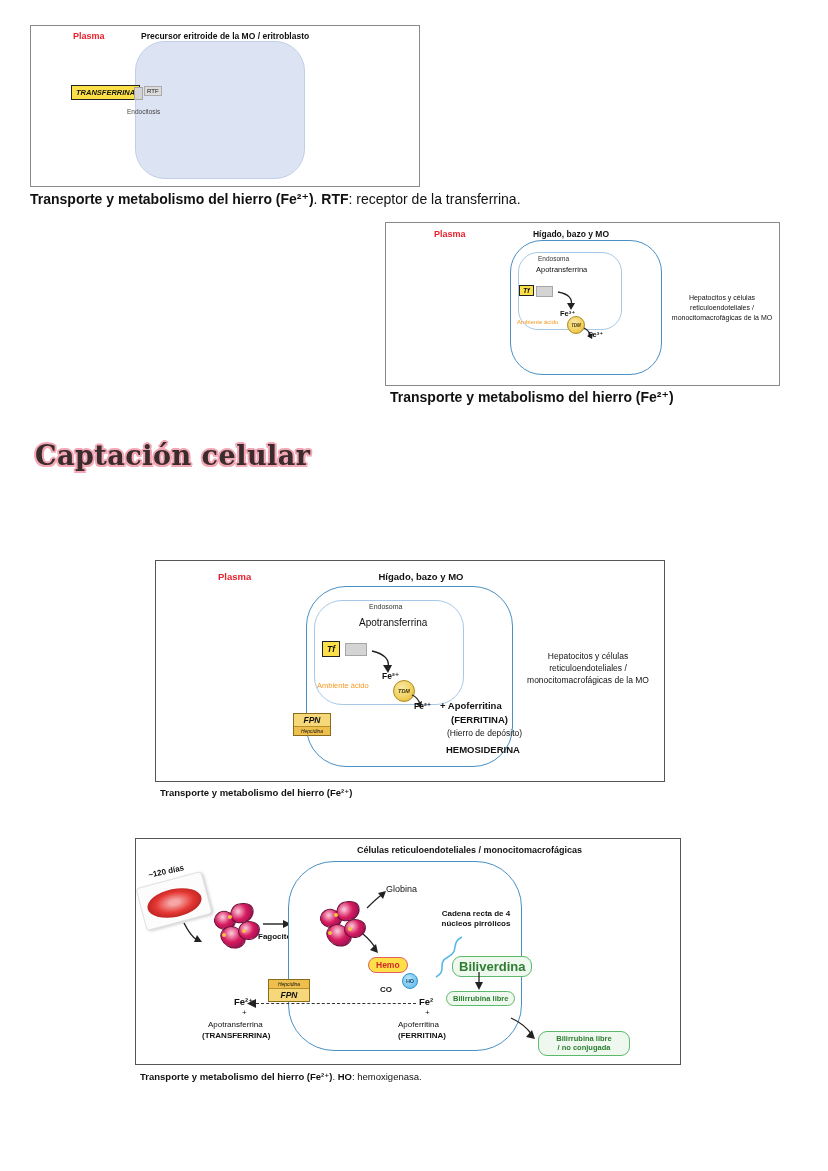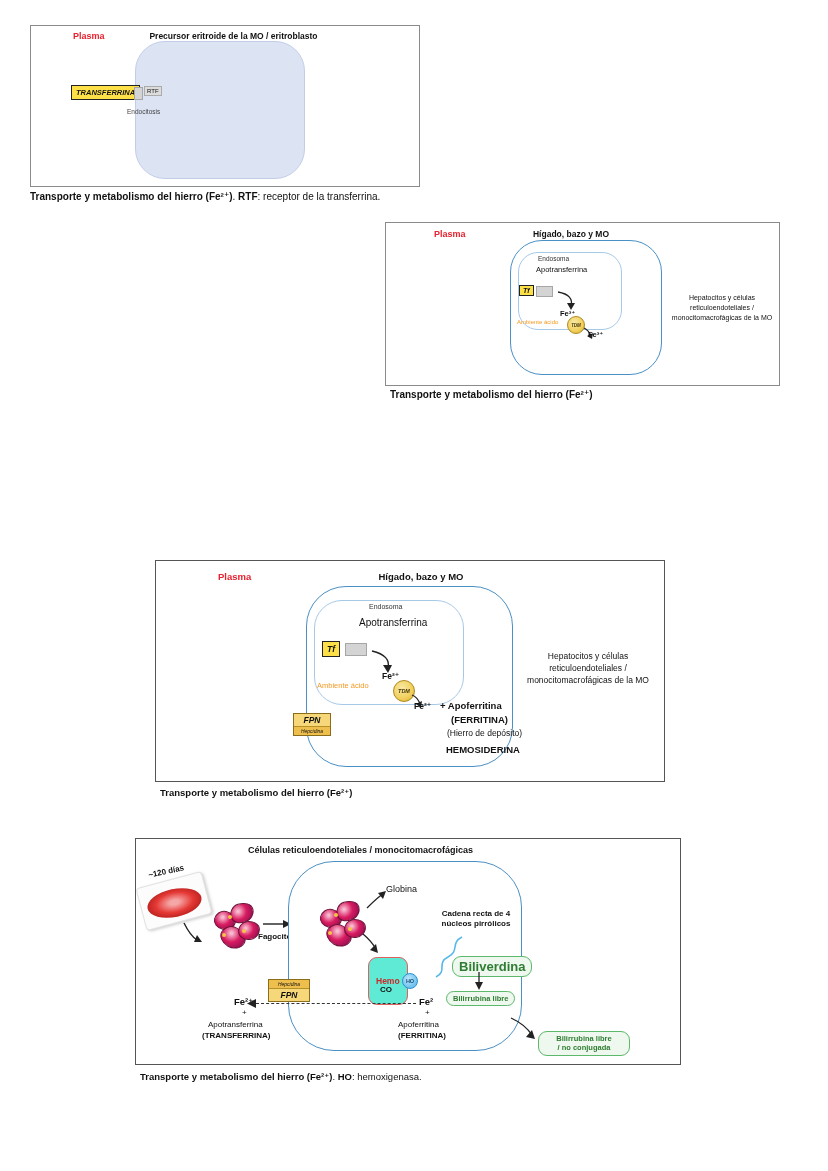--- a/index.html
+++ b/index.html
@@ -3,39 +3,39 @@
 <meta charset="utf-8">
 <style>
   * { margin:0; padding:0; box-sizing:border-box; }
   body { background:#ffffff; font-family:"Liberation Sans","DejaVu Sans",sans-serif; color:#111; }
   .page { position:relative; width:828px; height:1171px; background:#fff; overflow:hidden; }
   .abs { position:absolute; }
   .b { font-weight:bold; }
   .i { }
   .red { color:#e8212e; }
   .fig { position:absolute; background:#fff; border:1px solid #8a8a8a; }
-  .caption { font-size:10px; color:#111; }
+  .caption { font-size:14px; color:#111; }
   .cell-fill { background:#dce4f4; border:1px solid #c2cde8; border-radius:30px; }
   .cell-line { border:1.3px solid #4a90c4; border-radius:36px; background:#fff; }
   .endo-line { border:1.1px solid #a6c9e8; border-radius:22px; background:#fff; }
   .labelbox { background:#fde047; border:1.4px solid #222; font-weight:bold; font-style:italic; white-space:nowrap; }
   .receptor { background:#d4d4d4; border:1px solid #a6a6a6; }
   .rtf-tag { background:#dcdcdc; border:1px solid #ababab; font-size:6px; padding:1px 2px; }
   .tdm { border-radius:50%; background:radial-gradient(circle at 40% 35%, #f9e9a8, #f0cf5a 60%, #d9ab2b); border:1px solid #b08a1e;
          display:flex; align-items:center; justify-content:center; font-weight:bold; font-style:italic; color:#4a3a05; }
   .side-note { text-align:center; line-height:1.4; color:#111; }
   .heading { font-family:"DejaVu Serif",serif; font-size:27px; font-weight:bold; letter-spacing:.5px; color:#3a2c2c;
              text-shadow:2px 0 0 #f3a7b4,-2px 0 0 #f3a7b4,0 2px 0 #f3a7b4,0 -2px 0 #f3a7b4,
                          1.5px 1.5px 0 #f3a7b4,-1.5px 1.5px 0 #f3a7b4,1.5px -1.5px 0 #f3a7b4,-1.5px -1.5px 0 #f3a7b4; }
   .para { font-size:16.5px; line-height:1.45; color:#1c1c1c; }
   .fpnbox { border:1.5px solid #8a6d1a; background:#f6d87a; text-align:center; overflow:hidden; }
   .fpn-main { font-size:8.5px; font-weight:bold; font-style:italic; padding:1px 0; }
   .fpn-sub { font-size:5px; background:#eebf4d; border-top:1px solid #b89028; padding:1px 0; font-style:italic; }
   .fpn-sub-top { border-top:none; border-bottom:1px solid #b89028; }
-  .pill-red { background:#5eead4; border:1.3px solid #e06060; color:#cc2a2a; border-radius:9px; padding:18px 7px; white-space:nowrap;text-align:center; }
+  .pill-red { background:#fde047; border:1.3px solid #e06060; color:#cc2a2a; border-radius:9px; padding:2px 7px; white-space:nowrap;text-align:center; }
   .pill-green { background:#eef8ee; border:1.2px solid #5cb86a; color:#2e7d32; border-radius:9px; padding:2px 6px;
                 font-weight:bold; text-align:center; white-space:nowrap; }
   .kupffer { font-size:9px; line-height:1.55; text-align:center; color:#111; }
   .rbc-card { background:#fcfcfc; border:1px solid #e2e2e2; border-radius:4px; transform:rotate(-15deg);
               box-shadow:1.5px 1.5px 3px rgba(0,0,0,.18); }
   .rbc { border-radius:50%; transform:rotate(-12deg);
          background:radial-gradient(ellipse at 50% 48%, #f5a6a6 12%, #e53935 48%, #a31515 88%); }
   .heme-cluster { width:52px; height:54px; }
   .blob { position:absolute; border-radius:45% 55% 50% 50%/55% 45% 55% 45%; border:1px solid #6d0f36;
           background:radial-gradient(circle at 35% 35%, #f8bbd0 5%, #d81b60 45%, #880e4f 90%); }
@@ -44,21 +44,21 @@
         display:flex; align-items:center; justify-content:center; font-size:5.5px; font-weight:bold; color:#0d4f7a; }
   .dash-line { border-top:1.4px dashed #333; height:0; }
 </style>
 </head>
 <body>
 
 <div class="page">
 
   <div class="fig" style="left:30px;top:25px;width:390px;height:162px">
     <div class="abs red b" style="left:42px;top:5px;font-size:9px">Plasma</div>
-    <div class="abs b" style="left:110px;top:5px;width:185px;text-align:center;font-size:8.5px">Precursor eritroide de la MO / eritroblasto</div>
+    <div class="abs b" style="left:110px;top:5px;width:185px;text-align:left;font-size:8.5px">Precursor eritroide de la MO / eritroblasto</div>
     <div class="abs cell-fill" style="left:104px;top:15px;width:170px;height:138px"></div>
     <div class="abs labelbox" style="left:40px;top:59px;font-size:7.5px;padding:2px 4px">TRANSFERRINA</div>
     <div class="abs receptor" style="left:103px;top:61px;width:9px;height:13px"></div>
     <div class="abs rtf-tag i" style="left:113px;top:60px">RTF</div>
     <div class="abs" style="left:96px;top:82px;font-size:6.5px;color:#444">Endocitosis</div>
   </div>
   <div class="abs caption" style="left:30px;top:191px">
     <span class="b">Transporte y metabolismo del hierro (Fe²⁺)</span><span>. </span><span class="b">RTF</span><span>: receptor de la transferrina.</span>
   </div>
 
@@ -80,20 +80,21 @@
     <div class="abs tdm" style="left:181px;top:93px;width:18px;height:18px;font-size:4.5px">TDM</div>
     <svg class="abs" style="left:196px;top:103px" width="14" height="14">
         <path d="M2,2 C6,4 8,7 9,10" fill="none" stroke="#222" stroke-width="1.1"></path>
         <polygon points="10,13 5,10 11,7" fill="#222"></polygon>
       </svg>
     <div class="abs b" style="left:202px;top:107px;font-size:7.5px">Fe³⁺</div>
     <div class="abs side-note" style="left:283px;top:70px;width:106px;font-size:7px">Hepatocitos y células reticuloendoteliales / monocitomacrofágicas de la MO</div>
   </div>
   <div class="abs caption b" style="left:390px;top:389px">Transporte y metabolismo del hierro (Fe²⁺)</div>
 
+  <div class="abs heading" style="left:35px;top:440px">Captación celular</div>
 
   <div class="fig" style="left:155px;top:560px;width:510px;height:222px;border-color:#555">
     <div class="abs red b" style="left:62px;top:10px;font-size:9.5px">Plasma</div>
     <div class="abs b" style="left:170px;top:10px;width:190px;text-align:center;font-size:9.5px">Hígado, bazo y MO</div>
     <div class="abs cell-line" style="left:150px;top:25px;width:207px;height:181px;border-radius:40px"></div>
     <div class="abs endo-line" style="left:158px;top:39px;width:150px;height:105px;border-radius:28px"></div>
     <div class="abs i" style="left:213px;top:42px;font-size:7px;color:#333">Endosoma</div>
     <div class="abs i" style="left:203px;top:56px;font-size:10px">Apotransferrina</div>
     <div class="abs labelbox" style="left:166px;top:80px;font-size:8.5px;padding:2px 4px">Tf</div>
     <div class="abs receptor" style="left:189px;top:82px;width:22px;height:13px"></div>
@@ -115,21 +116,21 @@
     <div class="abs b i" style="left:290px;top:183px;font-size:9.5px">HEMOSIDERINA</div>
     <div class="abs fpnbox" style="left:137px;top:152px;width:38px">
       <div class="fpn-main">FPN</div>
       <div class="fpn-sub">Hepcidina</div>
     </div>
     <div class="abs side-note" style="left:362px;top:90px;width:140px;font-size:8.5px">Hepatocitos y células reticuloendoteliales / monocitomacrofágicas de la MO</div>
   </div>
   <div class="abs caption b" style="left:160px;top:787px;font-size:9.5px">Transporte y metabolismo del hierro (Fe²⁺)</div>
 
   <div class="fig" style="left:135px;top:838px;width:546px;height:227px;border-color:#555">
-    <div class="abs b" style="left:112px;top:6px;width:310px;text-align:left;font-size:9px">Células reticuloendoteliales / monocitomacrofágicas</div>
+    <div class="abs b" style="left:136px;top:6px;width:310px;text-align:right;font-size:9px">Células reticuloendoteliales / monocitomacrofágicas</div>
 
 
     <div class="abs b" style="left:12px;top:28px;font-size:8px;transform:rotate(-12deg)">~120 días</div>
     <div class="abs rbc-card" style="left:4px;top:40px;width:68px;height:44px"></div>
     <div class="abs rbc" style="left:11px;top:50px;width:55px;height:28px"></div>
     <svg class="abs" style="left:44px;top:82px" width="24" height="24">
         <path d="M4,2 C8,10 12,16 17,19" fill="none" stroke="#222" stroke-width="1.4"></path>
         <polygon points="22,21 14,21 17,14" fill="#222"></polygon>
       </svg>
 

